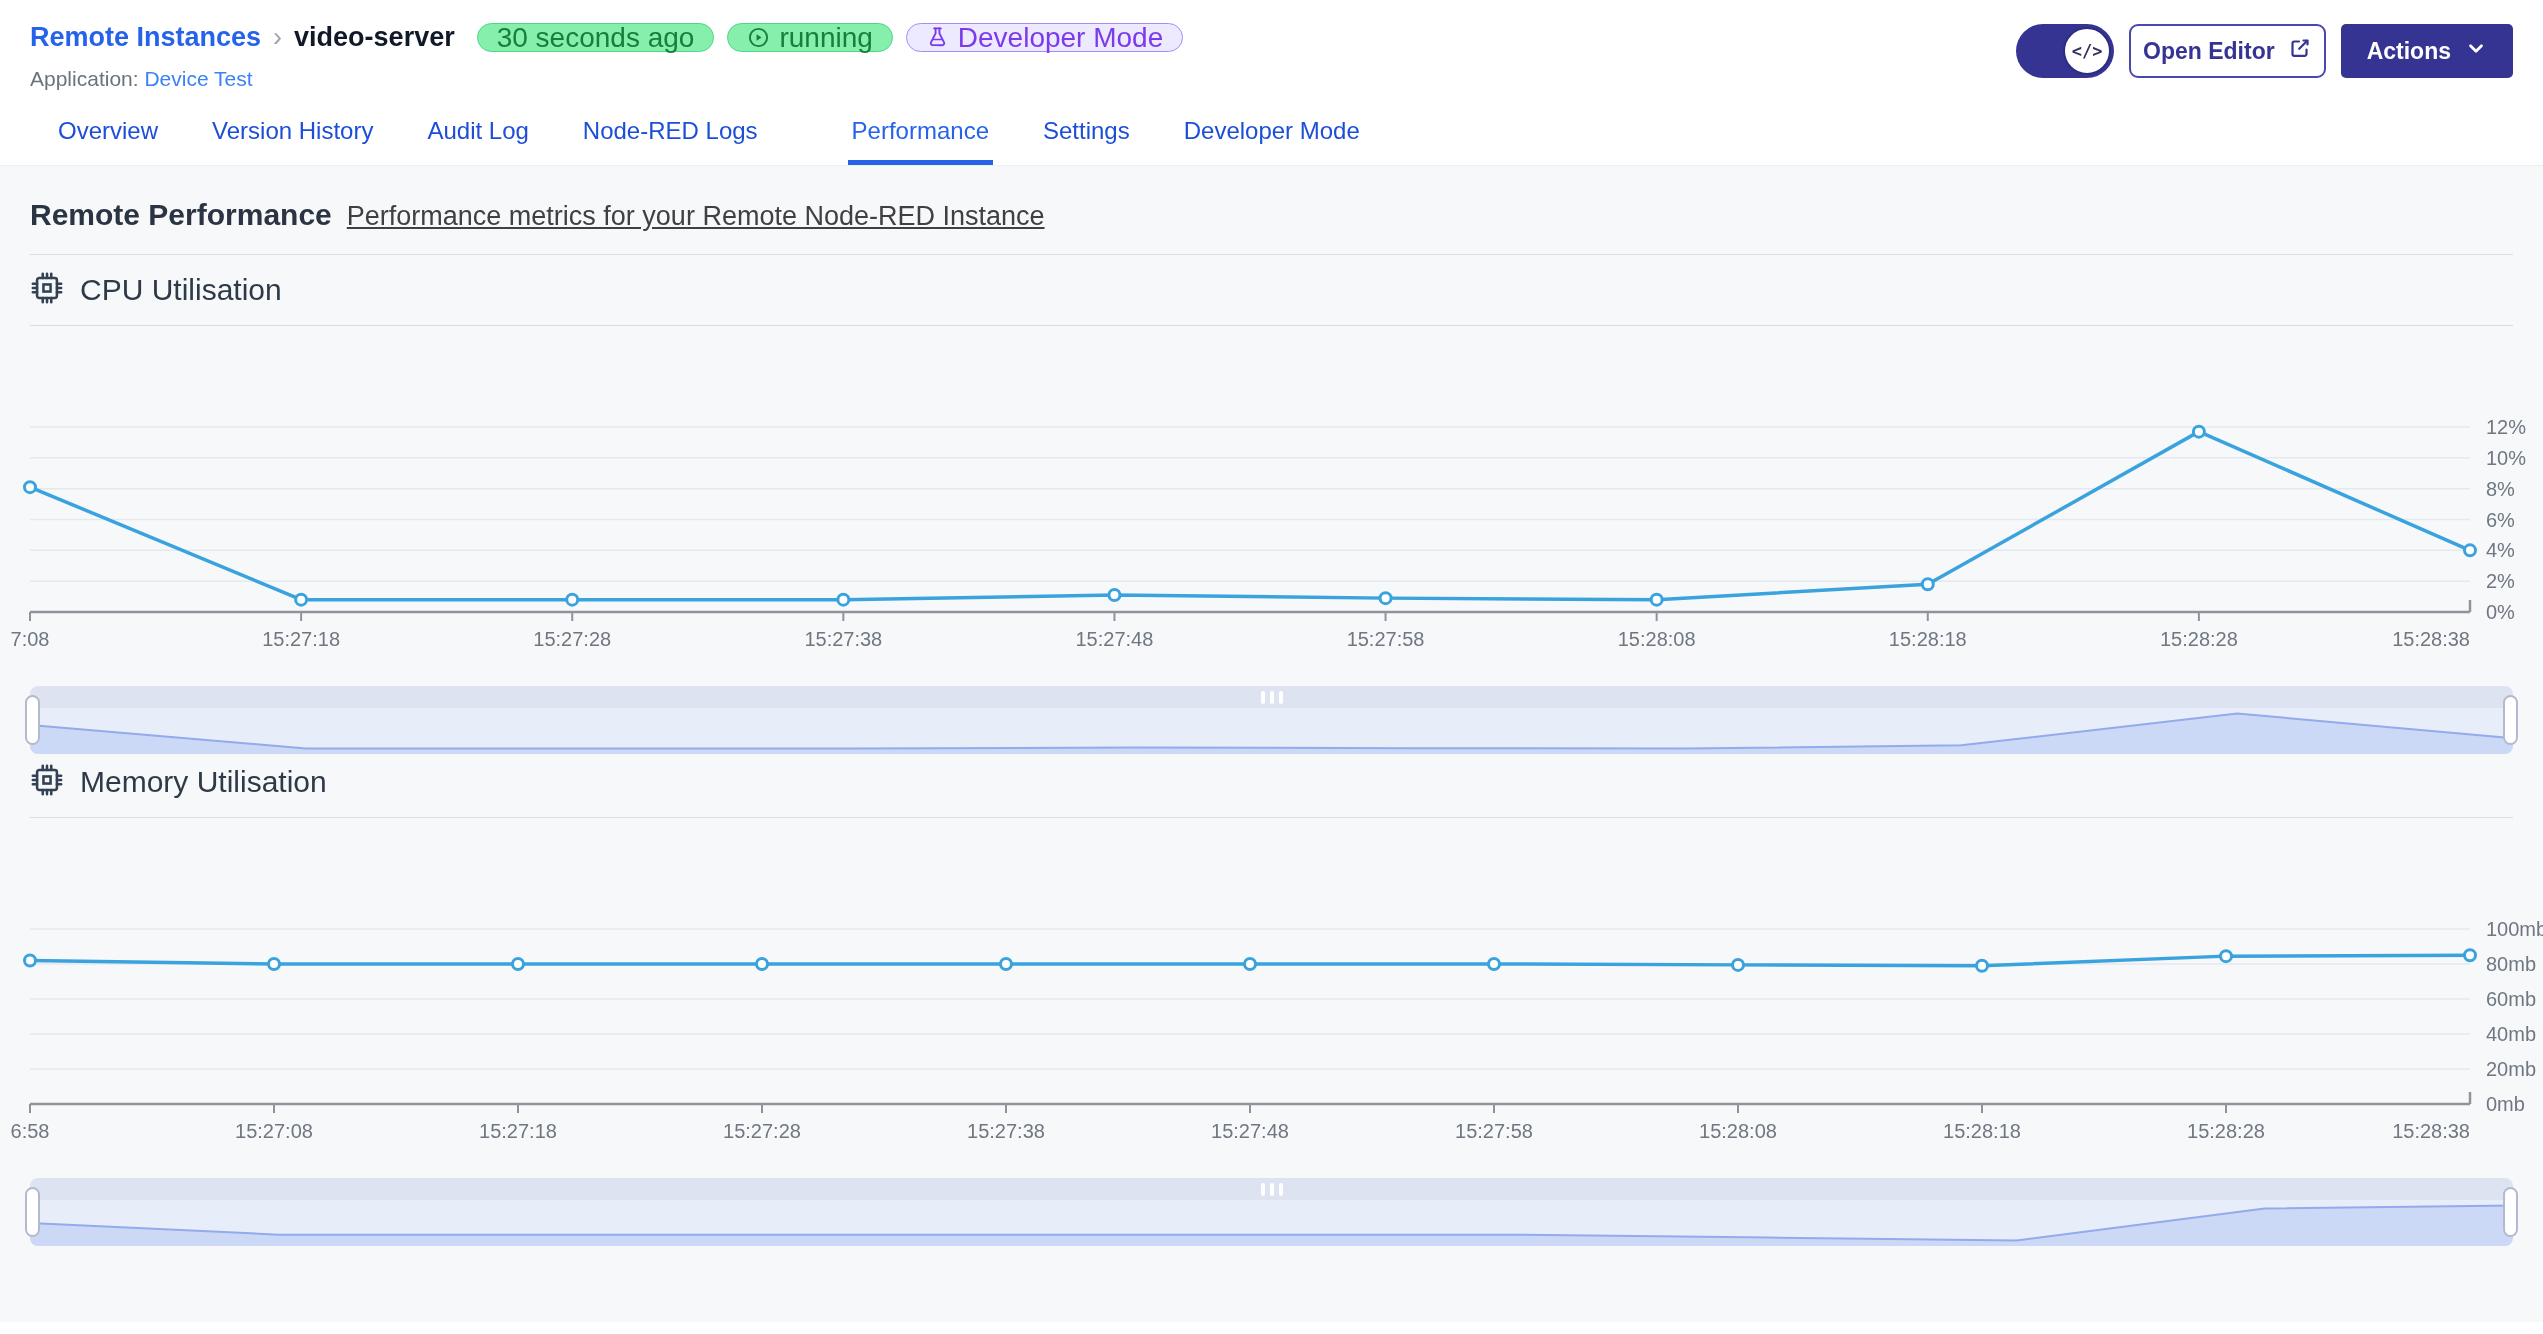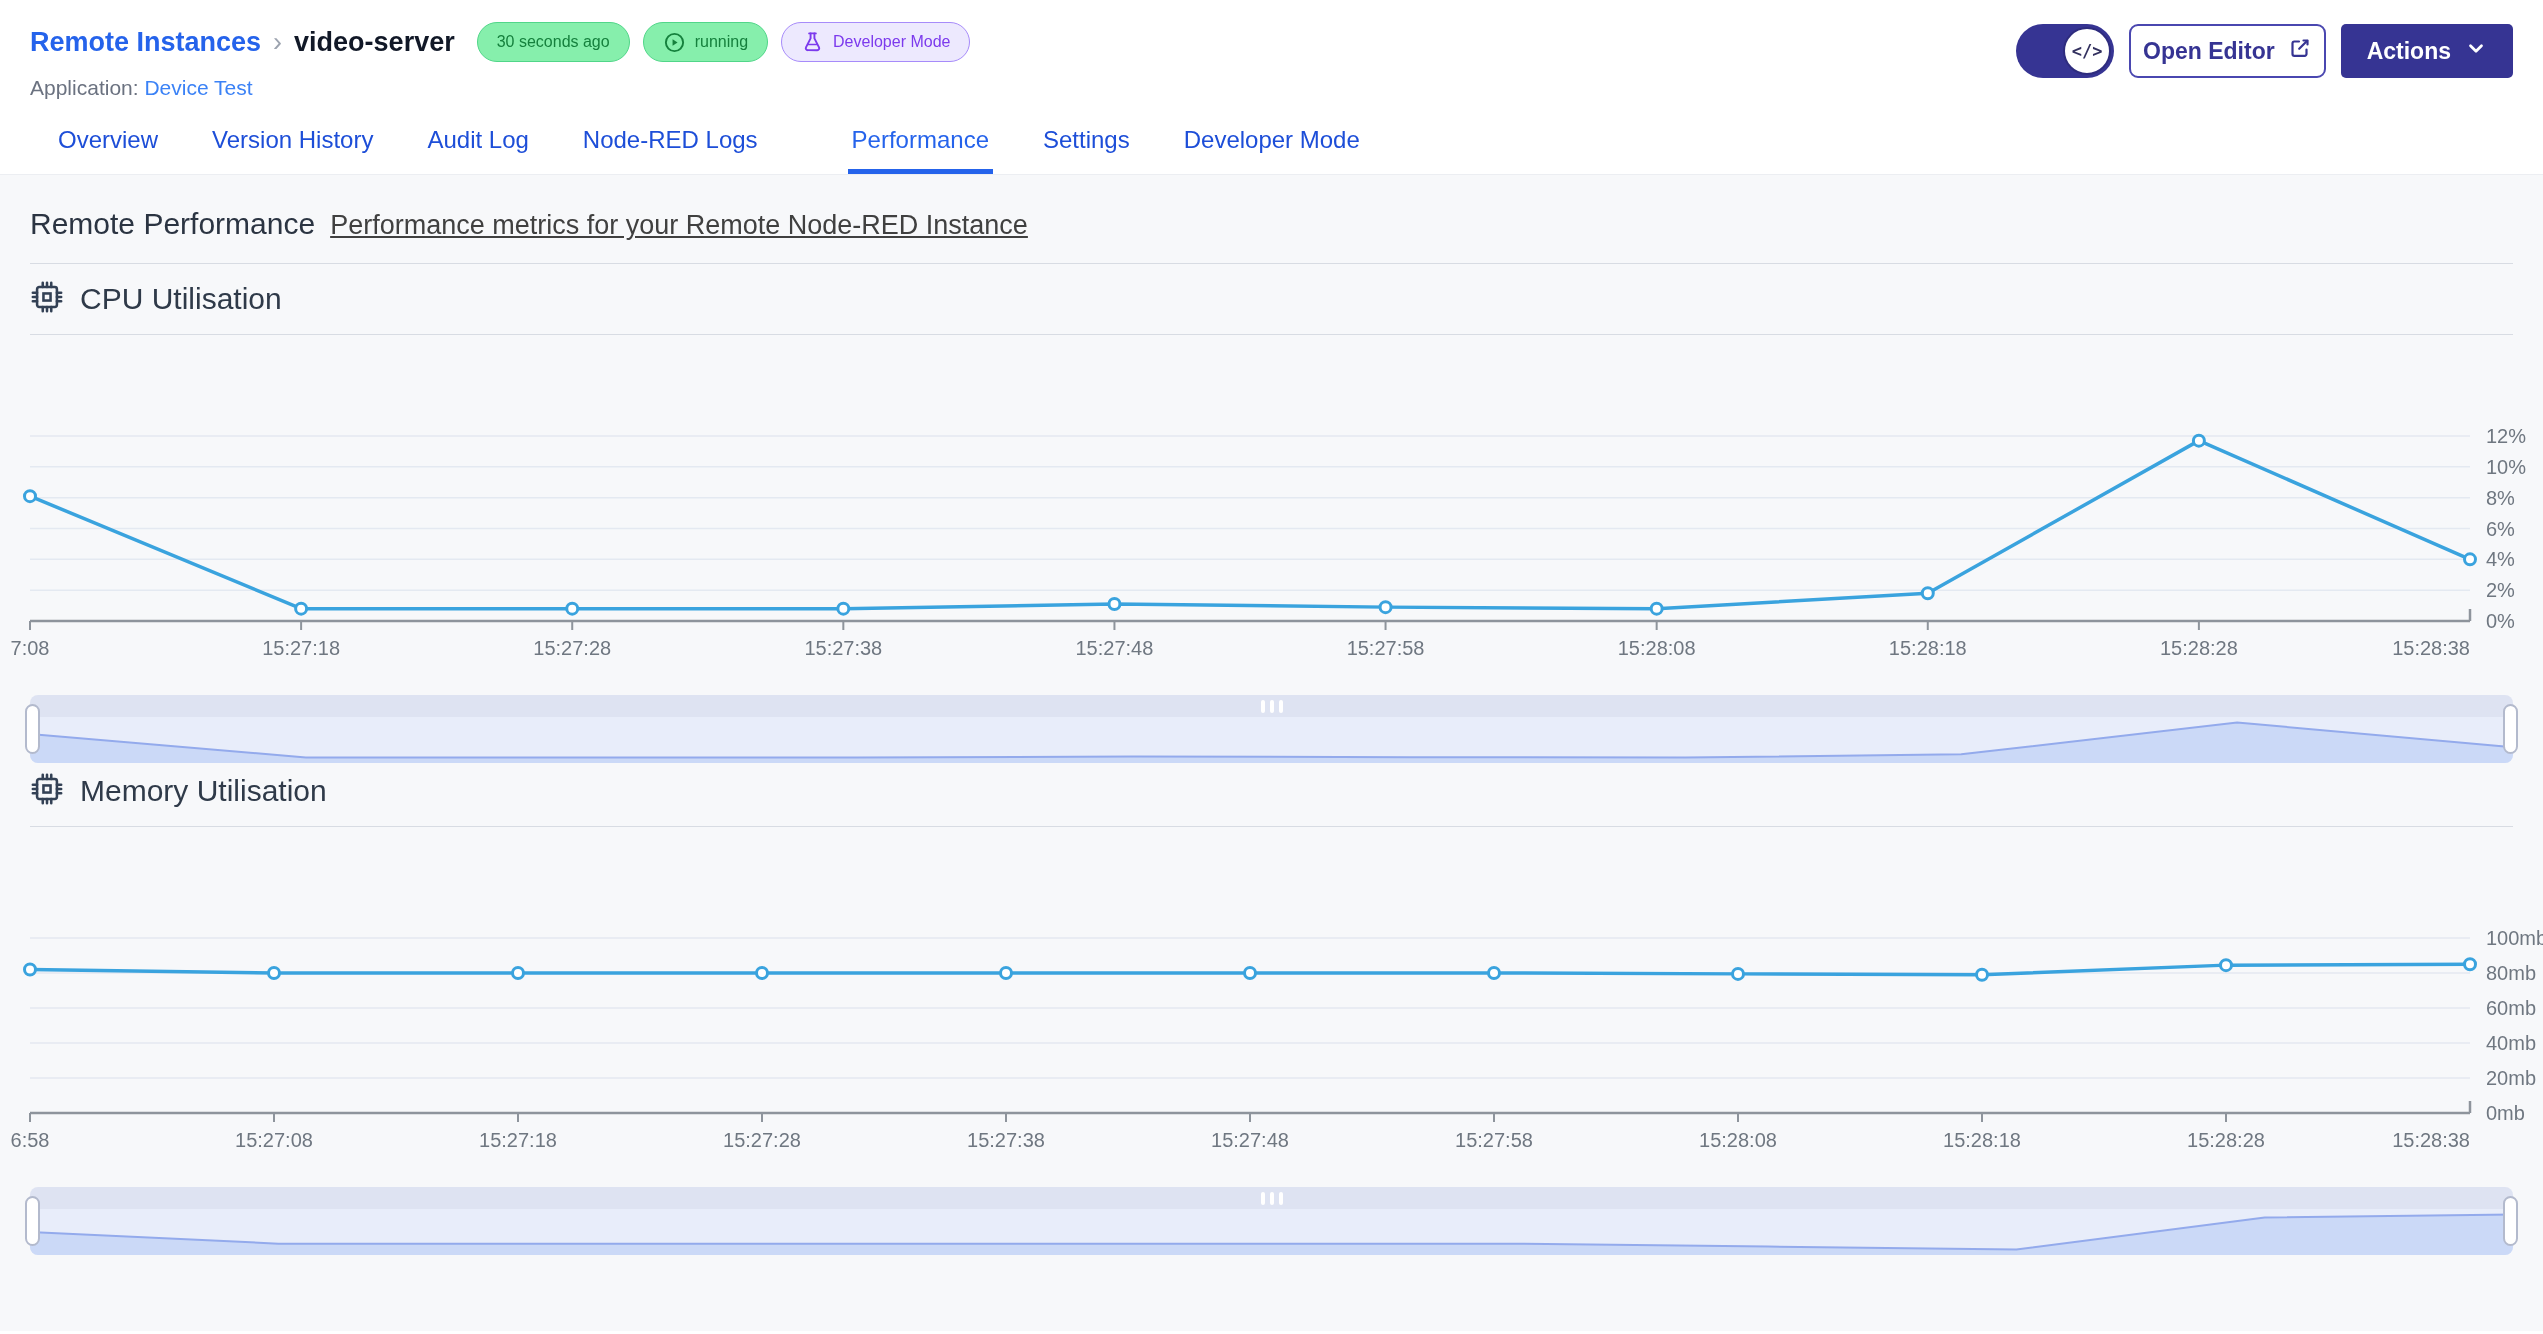--- a/index.html
+++ b/index.html
@@ -11,22 +11,22 @@
   }
 
   
   .header { padding:22px 30px 0 30px; background:#fff; }
   .header-row { display:flex; align-items:flex-start; justify-content:space-between; }
   .bc-wrap { display:flex; align-items:center; }
   .bc-root { color:#2563eb; font-weight:700; font-size:27px; cursor:pointer; }
   .bc-sep  { color:#9ca3af; font-size:27px; margin:0 12px; }
   .bc-cur  { color:#111827; font-weight:700; font-size:27px; }
   .badges { display:inline-flex; gap:13px; margin-left:22px; }
-  .badge { display:inline-flex; align-items:center; gap:9px; height:40px; padding:0 19px;
-           border-radius:20px; font-size:16px; white-space:nowrap; }
+  .badge { display:inline-flex; align-items:center; gap:9px; height:29px; padding:0 19px;
+           border-radius:20px; font-size:28px; white-space:nowrap; }
   .badge.green  { background:#86efac; border:1.5px solid #51d689; color:#15803d; }
   .badge.purple { background:#ede9fe; border:1.5px solid #a78bfa; color:#7c3aed; }
   .badge svg { display:block; }
   .app-line { margin-top:14px; font-size:21px; color:#6b7280; }
   .app-link { color:#3b82f6; cursor:pointer; }
 
   .controls { display:flex; align-items:center; gap:15px; padding-top:2px; }
   .toggle { width:98px; height:54px; border-radius:27px; background:#363493; border:none;
             position:relative; cursor:pointer; flex:none; }
   .knob { position:absolute; right:3px; top:3px; width:48px; height:48px; border-radius:50%;
@@ -43,21 +43,21 @@
   .tab-bar { display:flex; gap:46px; padding:0 30px 0 54px; margin-top:16px;
              border-bottom:1px solid #eceef2; background:#fff; }
   .tab { background:none; border:none; font-family:inherit; font-size:24px; color:#1d4ed8;
          padding:10px 4px 15px 4px; border-bottom:5px solid transparent; cursor:pointer; white-space:nowrap; }
   .tab.active { color:#2563eb; border-bottom-color:#2563eb;margin-left:40px; }
 
   
   .main { background:#f7f8fa; padding:32px 30px 0 30px; height:1156px; }
   .page-head { display:flex; align-items:baseline; gap:15px; padding-bottom:22px;
                border-bottom:1px solid #d8dce3; }
-  .page-title { font-size:30px; font-weight:400; color:#2b3442; }
+  .page-title { font-size:30px; font-weight:700; color:#2b3442; }
   .page-sub { font-size:27px; color:#404040;text-decoration:underline; }
 
   .section-head { display:flex; align-items:center; gap:16px; margin-top:16px; padding-bottom:16px;
                   border-bottom:1px solid #d8dce3; }
   .section-title { font-size:30px; font-weight:500; color:#2f3a49; }
 
   .chart-svg { display:block; margin-top:16px; overflow:visible;
                font-family:"Liberation Sans", sans-serif; }
 
   

